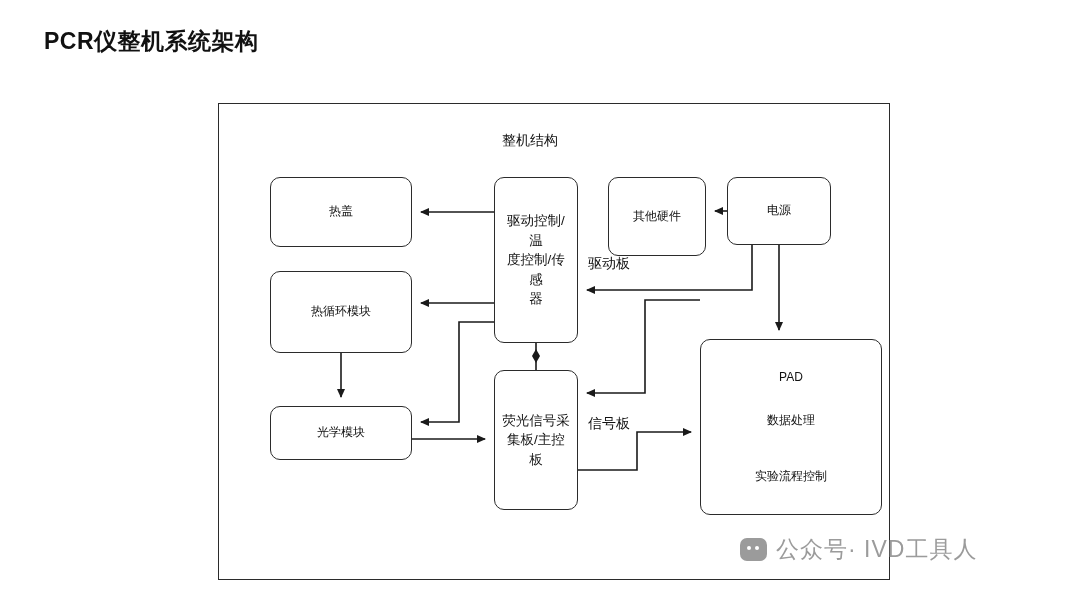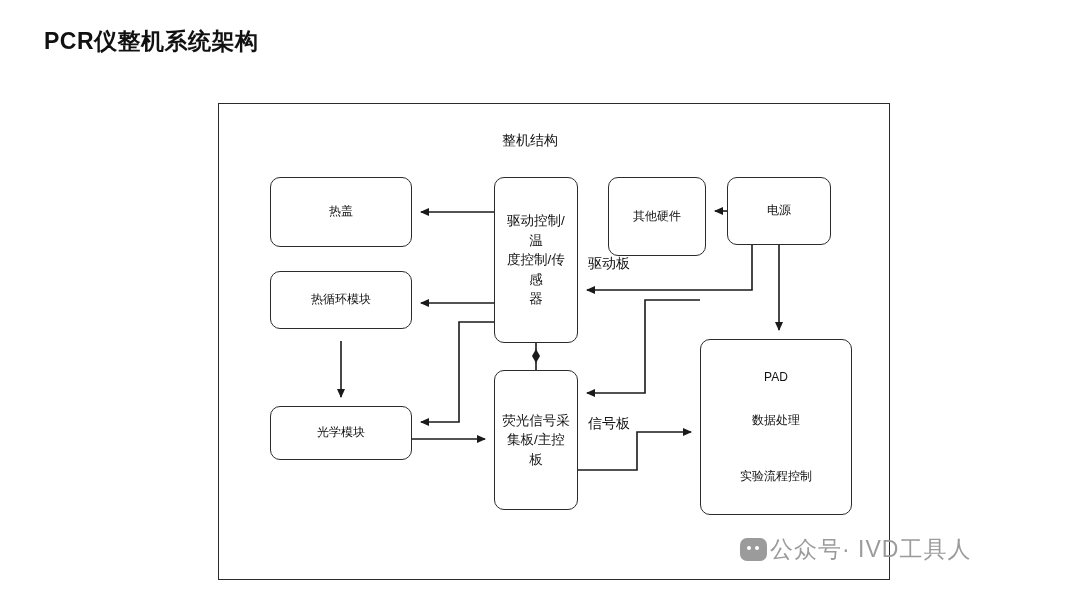--- a/index.html
+++ b/index.html
@@ -60,39 +60,39 @@
   .node.small-text { font-size: 13.5px; }
   .node .line { display: block; }
   .caption {
     position: absolute;
     font-size: 14px;
     color: #111111;
     white-space: nowrap;
   }
   
   #node-hot-lid      { left: 270px; top: 177px; width: 142px; height: 70px; }
-  #node-thermal      { left: 270px; top: 271px; width: 142px; height: 58px; }
+  #node-thermal      { left: 270px; top: 271px; width: 142px; height: 82px; }
   #node-optical      { left: 270px; top: 406px; width: 142px; height: 54px; }
   #node-driver       { left: 494px; top: 177px; width: 84px; height: 166px; }
   #node-acquisition  { left: 494px; top: 370px; width: 84px; height: 140px; text-align: center; }
   #node-other-hw     { left: 608px; top: 177px; width: 98px; height: 79px; }
   #node-power        { left: 727px; top: 177px; width: 104px; height: 68px; }
-  #node-pad          { left: 700px; top: 339px; width: 152px; height: 176px; }
+  #node-pad          { left: 700px; top: 339px; width: 182px; height: 176px; }
 
   #label-overall  { left: 502px; top: 132px; }
   #label-driver-b { left: 588px; top: 255px; }
   #label-signal-b { left: 588px; top: 415px; }
 
   .watermark {
     position: absolute;
     left: 740px;
     top: 534px;
     display: flex;
     align-items: center;
-    gap: 3px;
+    gap: 9px;
     color: #9b9b9b;
     font-size: 23px;
     letter-spacing: 1px;
   }
   .wechat-badge {
     width: 27px;
     height: 23px;
     border-radius: 7px;
     background: #9b9b9b;
     position: relative;

